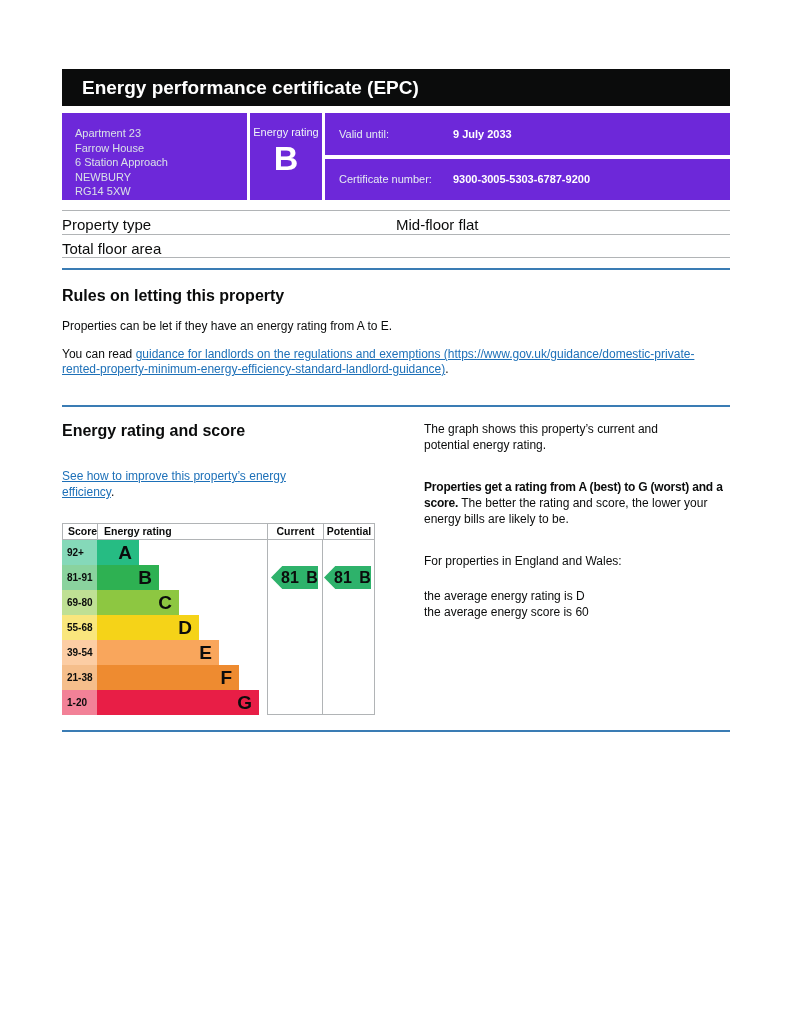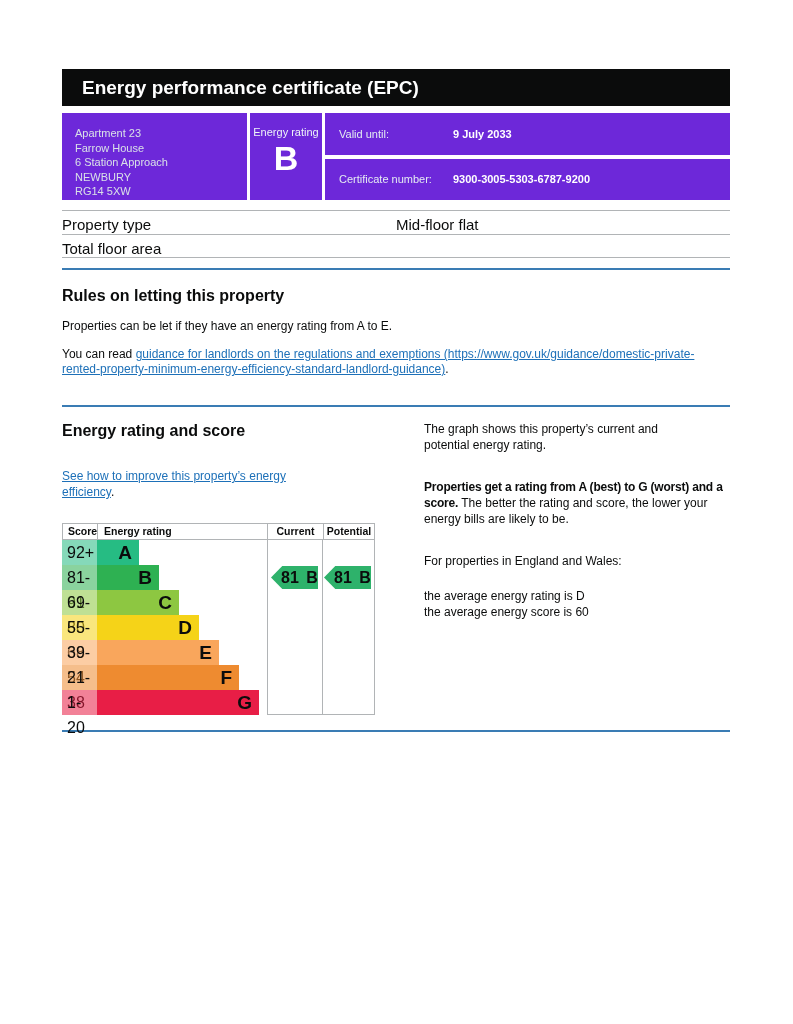--- a/index.html
+++ b/index.html
@@ -57,21 +57,21 @@
   
   .chart { position:relative; width:313px; margin-top:23px; }
   .chart-header { display:flex; height:17px; border:1px solid #b1b4b6; font-size:10.5px; font-weight:bold; }
   .chart-header .hc { border-right:1px solid #b1b4b6; line-height:15px; }
   .chart-header .hc:last-child { border-right:0; }
   .hc-score { width:35px; padding-left:5px; }
   .hc-rating { width:170px; padding-left:6px; }
   .hc-cur { width:56px; text-align:center; }
   .hc-pot { flex:1; text-align:center; }
   .chart-row { display:flex; height:25px; }
-  .rc-score { width:35px; font-size:16px; font-weight:normal; line-height:25px; padding-left:5px; }
+  .rc-score { width:35px; font-size:10px; font-weight:bold; line-height:25px; padding-left:5px; }
   .rc-bararea { width:170px; }
   .bar { height:25px; display:flex; align-items:center; justify-content:flex-end; padding-right:7px; font-size:19px; font-weight:bold; color:#0b0c0c; }
   .rc-cur { width:56px; border-left:1px solid #b1b4b6; border-right:1px solid #b1b4b6; }
   .rc-pot { width:52px; border-right:1px solid #b1b4b6; }
   .chart-row:last-child .rc-cur, .chart-row:last-child .rc-pot { border-bottom:1px solid #b1b4b6; }
   .arrow { position:absolute; width:47px; height:23px; top:43px; display:flex; align-items:center; justify-content:center; padding-left:10px; font-size:16px; font-weight:bold; color:#0b0c0c; word-spacing:3px; clip-path:polygon(0 50%, 24% 0%, 100% 0%, 100% 100%, 24% 100%); }
   .arrow-current { left:209px; }
   .arrow-potential { left:262px; }
 </style>
 </head>

